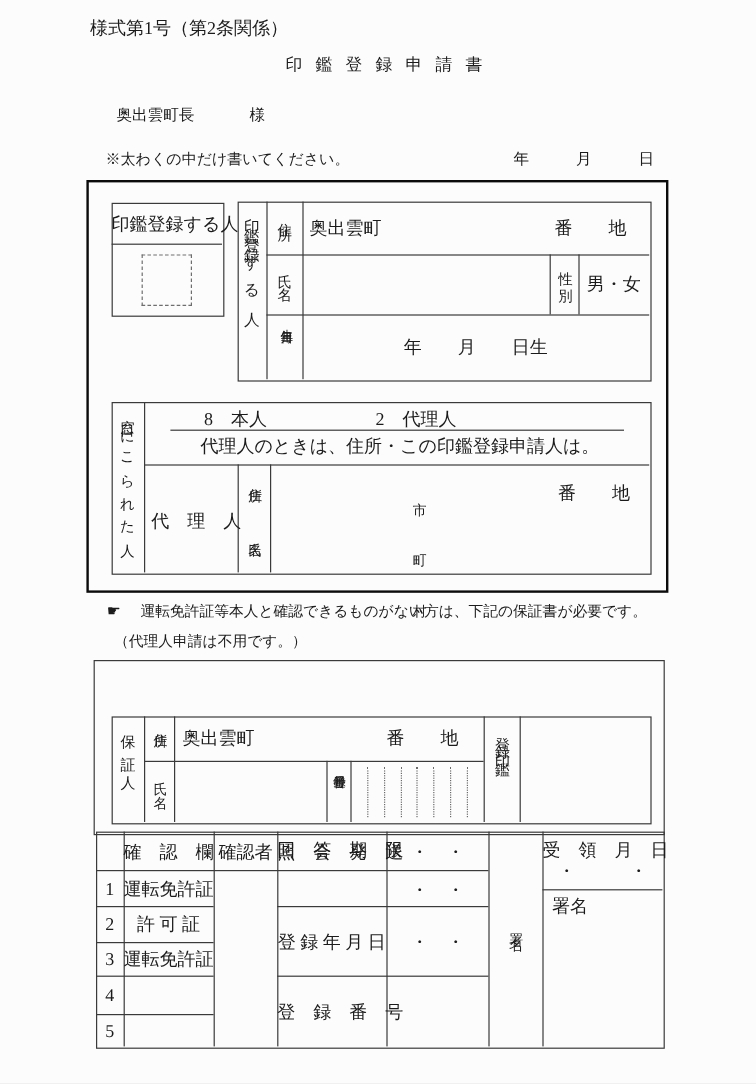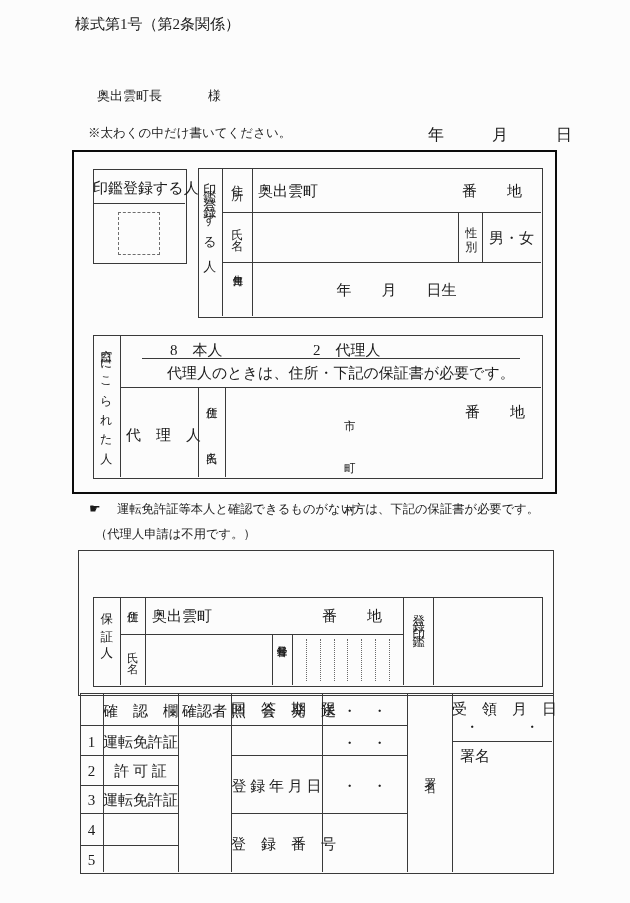--- a/index.html
+++ b/index.html
@@ -15,24 +15,25 @@
   .vl{position:absolute;width:1px;background:#3a3a3a}
   .hl{position:absolute;height:1px;background:#3a3a3a}
   .dvl{position:absolute;width:0;border-left:1px dotted #6a6a6a}
 </style>
 </head>
 <body>
 
 <div class="page">
 
   <div class="txt" style="left:75px;top:15px">様式第1号（第2条関係）</div>
+  <div class="txt" style="left:238px;top:46px;font-size:14px;letter-spacing:11px">印鑑登録申請書</div>
   <div class="txt" style="left:97px;top:88px;font-size:13px">奥出雲町長</div>
   <div class="txt" style="left:208px;top:88px;font-size:13px">様</div>
   <div class="txt" style="left:88px;top:125px;font-size:12.5px">※太わくの中だけ書いてください。</div>
-  <div class="txt" style="left:428px;top:125px;font-size:16px">年　　　月　　　日</div>
+  <div class="txt" style="left:428px;top:125px;font-size:13px">年　　　月　　　日</div>
 
   <div class="thick" style="left:72px;top:150px;width:481px;height:340px"></div>
 
   <div class="box" style="left:93px;top:169px;width:92px;height:93px"></div>
   <div class="hl" style="left:93px;top:203px;width:92px"></div>
   <div class="txt center" style="left:93px;top:179px;width:92px">印鑑登録する人</div>
   <div class="dash" style="left:118px;top:212px;width:40px;height:41px"></div>
 
   <div class="box" style="left:198px;top:168px;width:343px;height:148px"></div>
   <div class="vl" style="left:222px;top:168px;height:148px"></div>
@@ -55,21 +56,21 @@
   <div class="box" style="left:93px;top:335px;width:448px;height:142px"></div>
   <div class="vl" style="left:120px;top:335px;height:142px"></div>
   <div class="hl" style="left:120px;top:387px;width:421px"></div>
   <div class="vl" style="left:198px;top:387px;height:90px"></div>
   <div class="vl" style="left:225px;top:387px;height:90px"></div>
   <div class="hl" style="left:142px;top:358px;width:378px"></div>
 
   <div class="vtxt" style="left:99px;top:340px;letter-spacing:5px">窓口にこられた人</div>
   <div class="txt" style="left:170px;top:341px">8　本人</div>
   <div class="txt" style="left:313px;top:341px">2　代理人</div>
-  <div class="txt" style="left:167px;top:364px">代理人のときは、住所・下記の保証書が必要です。</div>
+  <div class="txt" style="left:167px;top:364px">代理人のときは、住所・この印鑑登録申請人は。</div>
   <div class="txt" style="left:126px;top:426px">代　理　人</div>
   <div class="vtxt" style="left:205px;top:398px;font-size:11.5px">住所</div>
   <div class="txt" style="left:344px;top:391px;font-size:11.5px;line-height:14px">
     <span style="display:block">市</span>
     <span style="display:block">町</span>
     <span style="display:block">村</span>
   </div>
   <div class="txt" style="left:465px;top:403px">番　　地</div>
   <div class="vtxt" style="left:205px;top:443px;font-size:11.5px">氏名</div>
 

